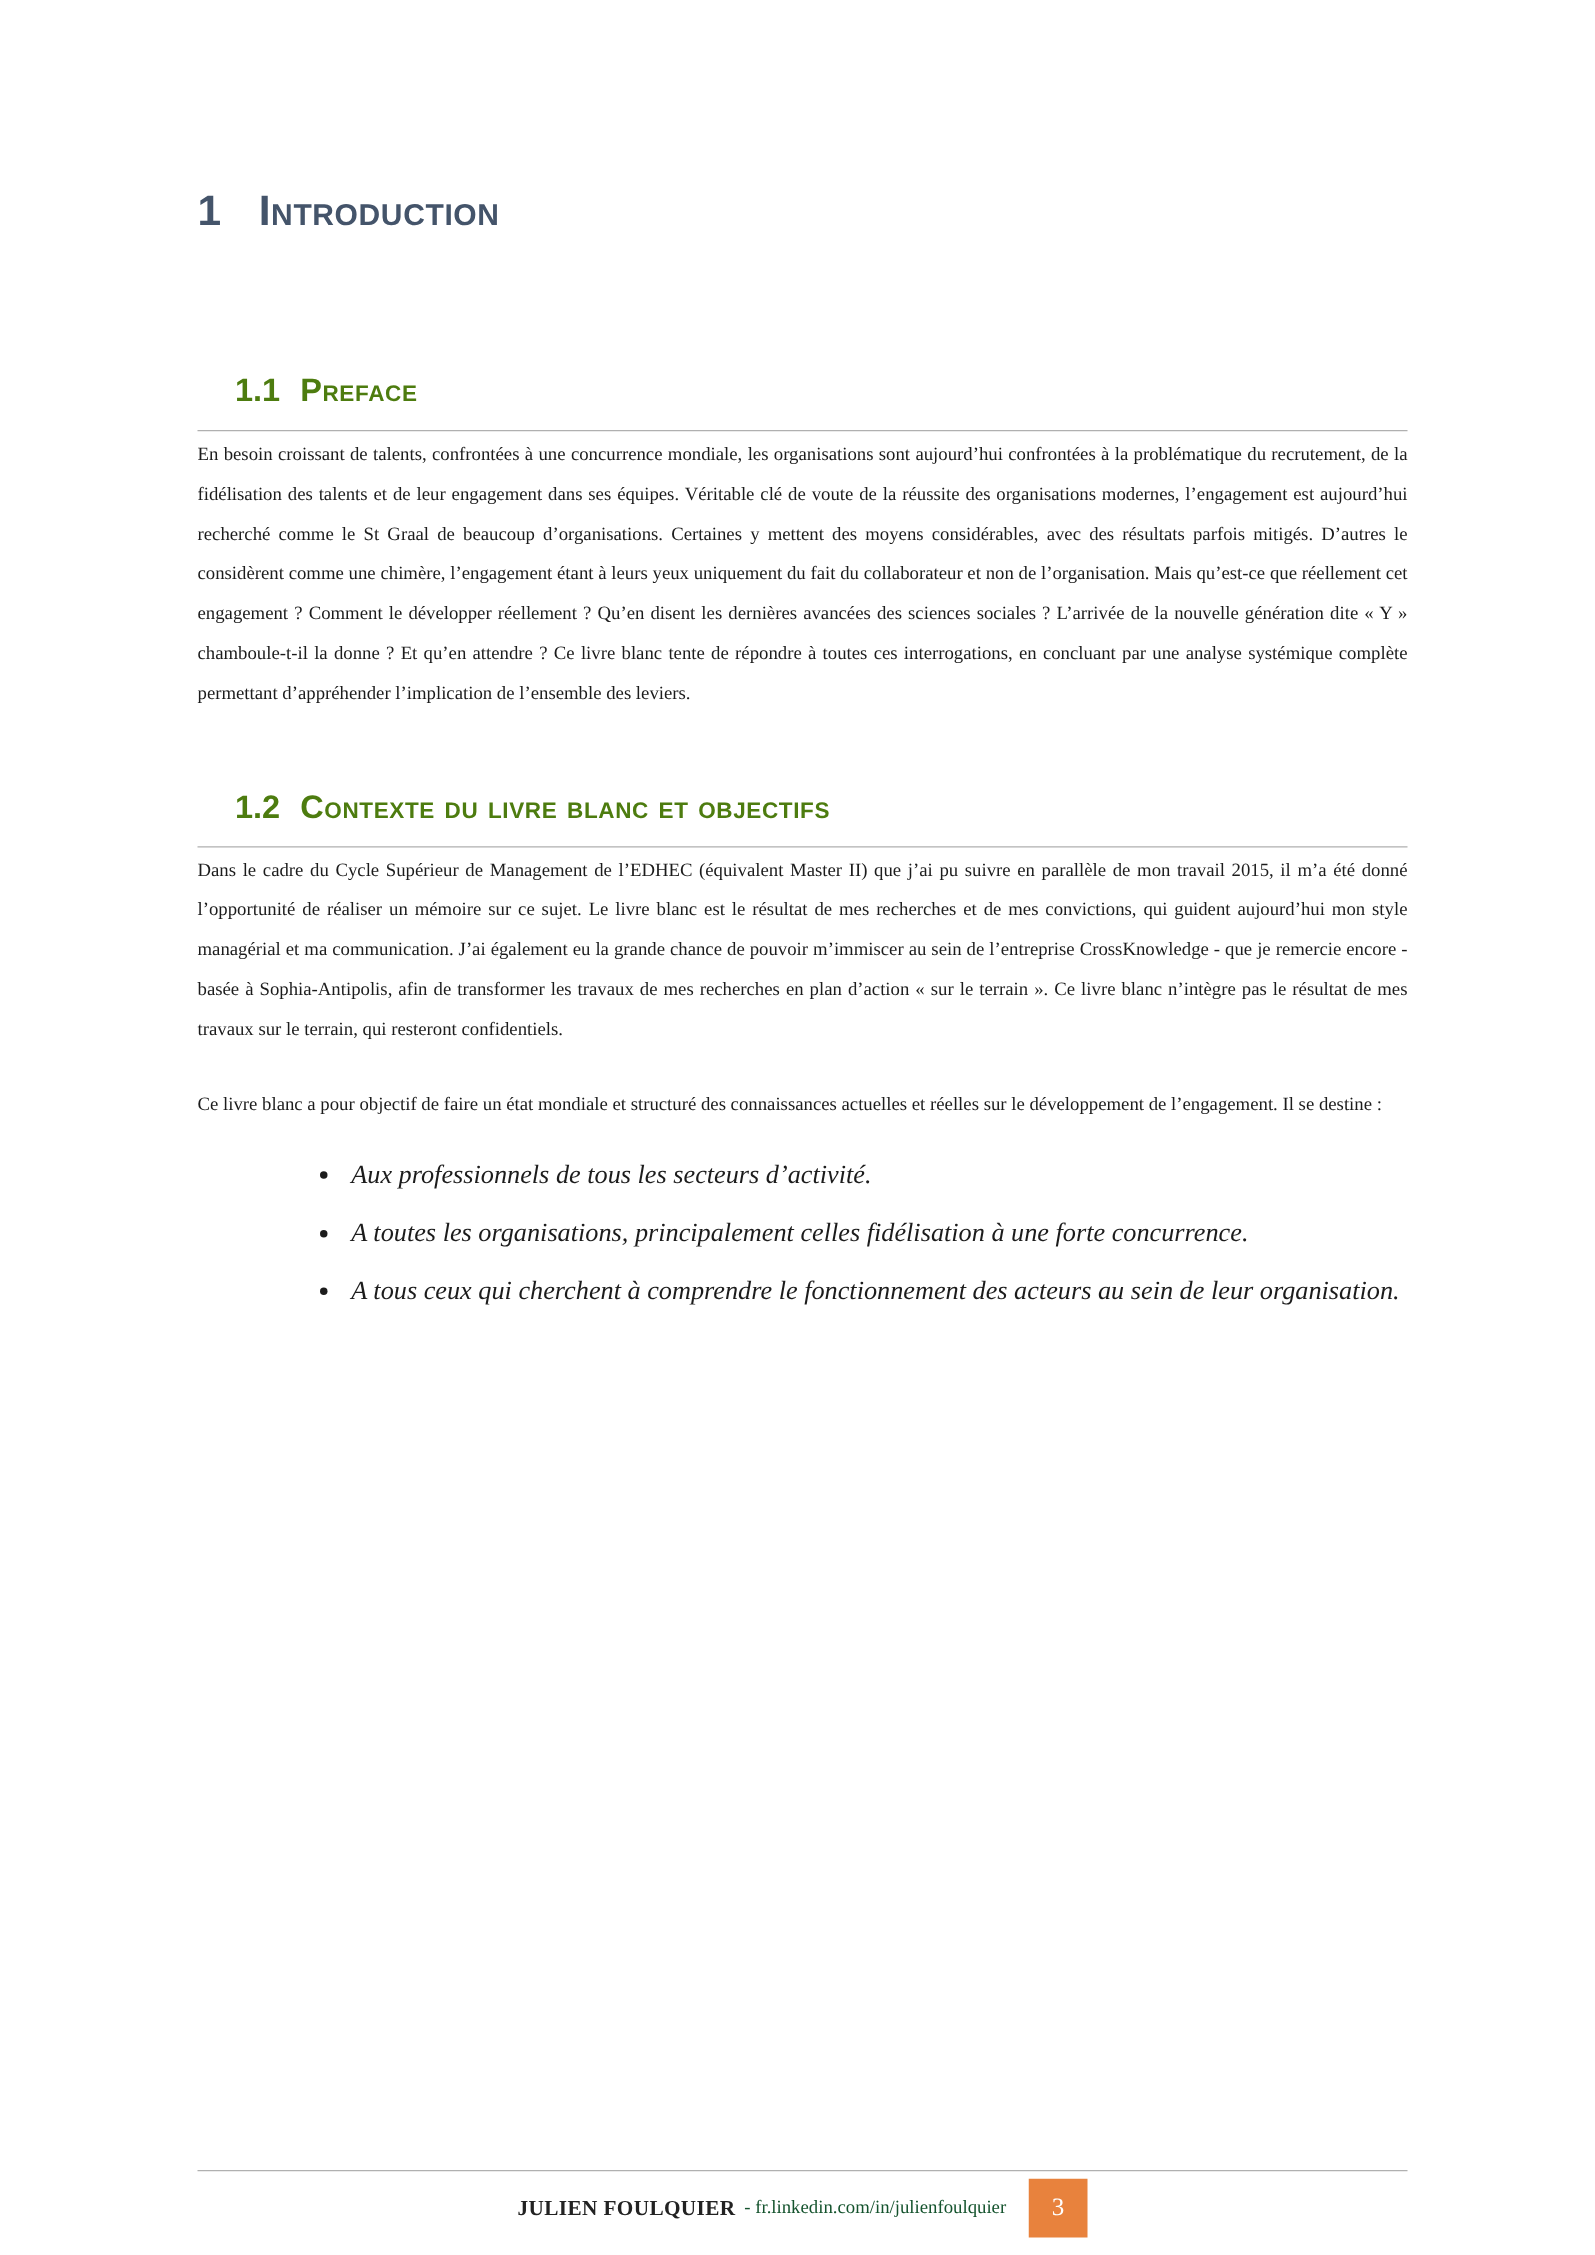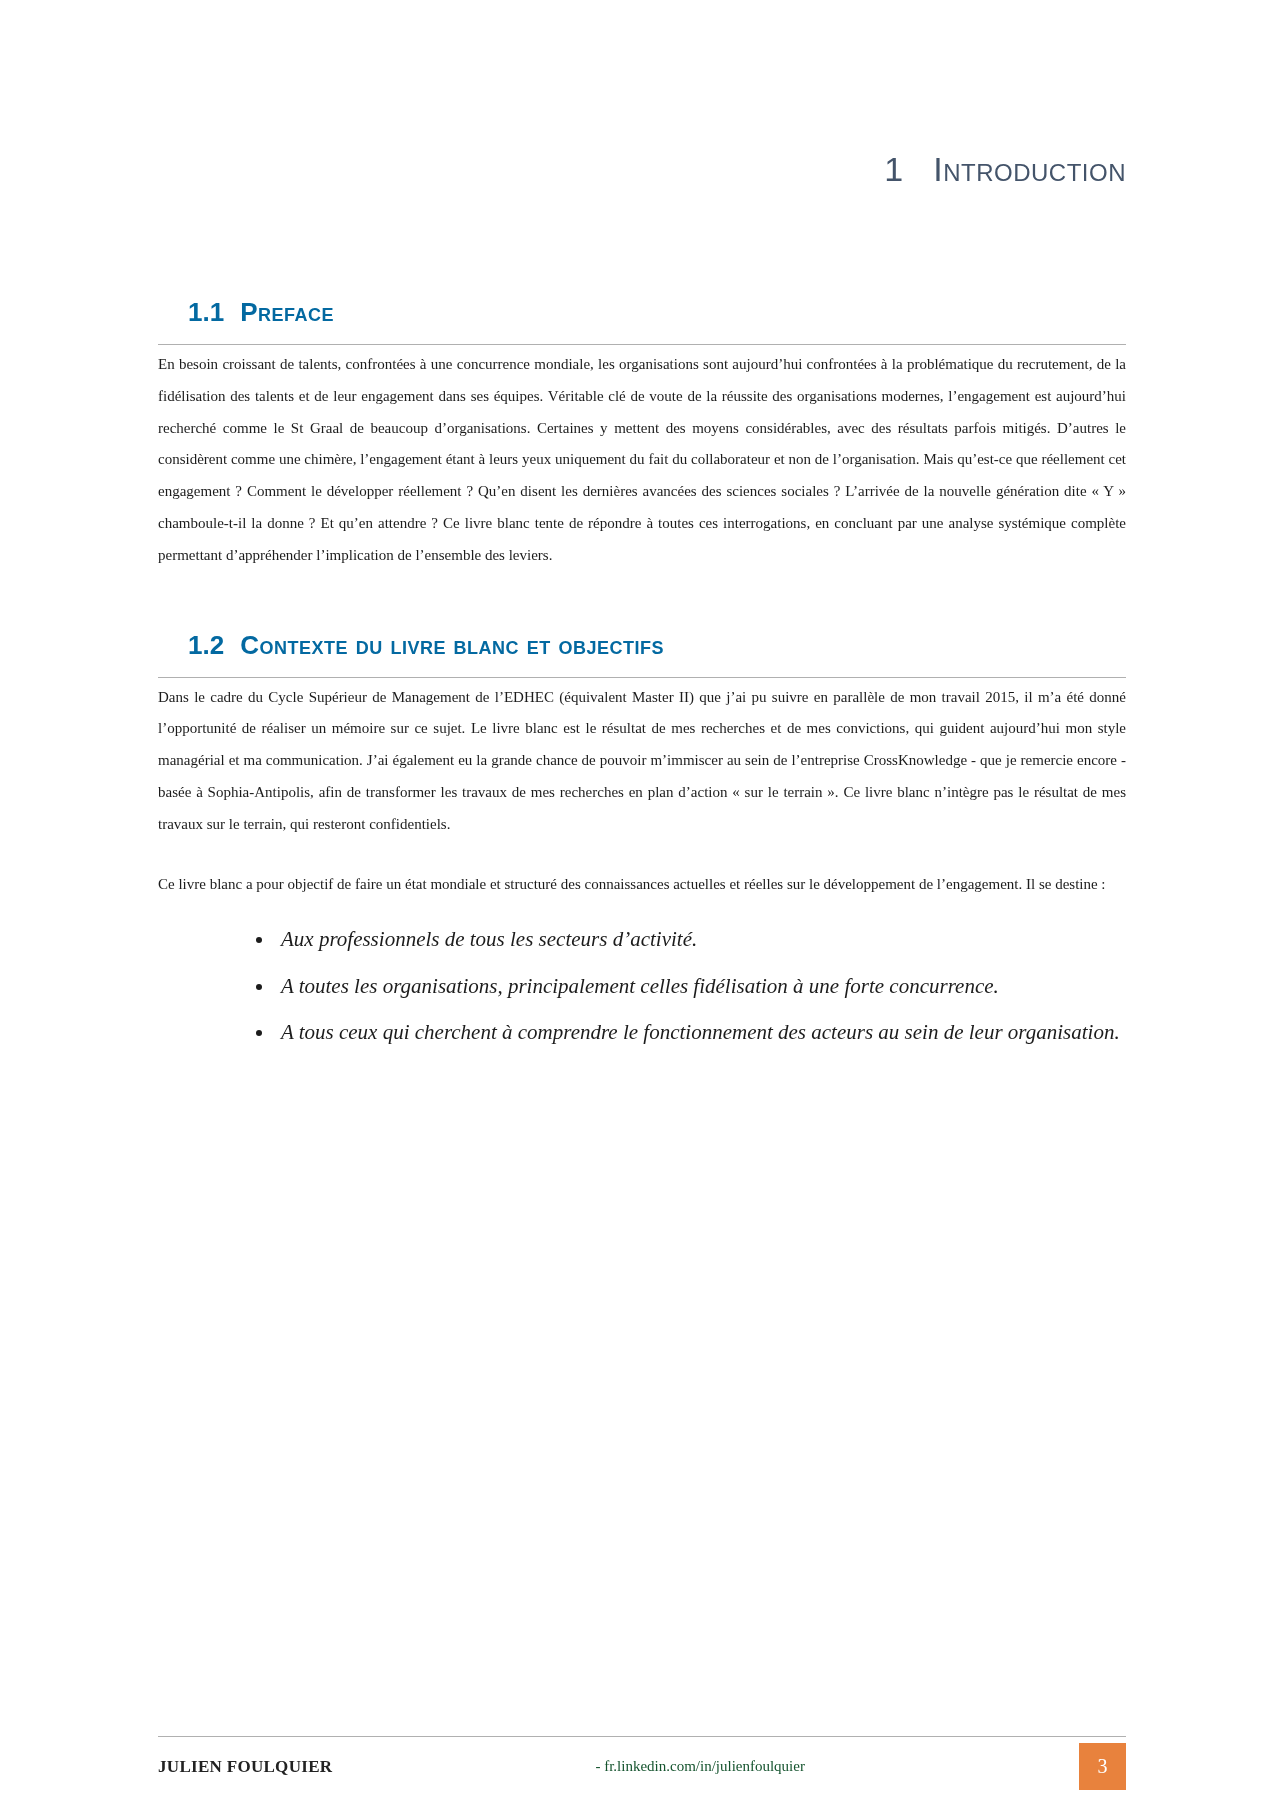--- a/index.html
+++ b/index.html
@@ -10,31 +10,31 @@
     box-sizing: border-box;
     background: #ffffff;
     padding: 150px 150px 0 158px;
     font-family: "Liberation Serif", serif;
     color: #1c1c1c;
     overflow: hidden;
   }
   h1.doc-title {
     font-family: "Liberation Sans", sans-serif;
     font-size: 34px;
-    font-weight: 400;
+    font-weight: 700;
     color: #44546a;
-    text-align: right;
+    text-align: left;
     margin: 0 0 108px 0;
   }
   h1.doc-title .h-num { margin-right: 30px; }
   h2.section-title {
     font-family: "Liberation Sans", sans-serif;
     font-size: 26px;
     font-weight: 700;
-    color: #0369a1;
+    color: #4d7c0f;
     margin: 0 0 16px 30px;
   }
   h2.section-title .h-num { margin-right: 16px; }
   .smallcaps { font-variant: small-caps; letter-spacing: 0.5px; }
   .rule {
     border-top: 1px solid #b0b0b0;
     height: 0;
     margin: 0;
   }
   p.body-text {
@@ -56,21 +56,21 @@
   .footer {
     position: absolute;
     left: 158px;
     right: 150px;
     bottom: 14px;
   }
   .footer .rule { margin-bottom: 6px; }
   .footer-row {
     display: flex;
     align-items: center;
-    justify-content: space-between;
+    justify-content: center;
   }
   .footer-author {
     font-size: 17px;
     font-weight: 700;
     color: #222222;
     letter-spacing: 0.3px;
     white-space: nowrap;
   }
   .footer-link {
     font-size: 15px;

